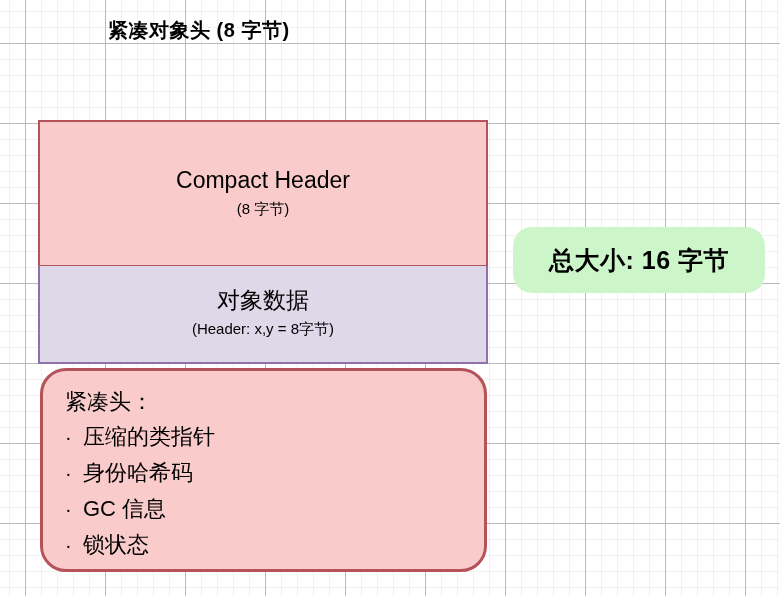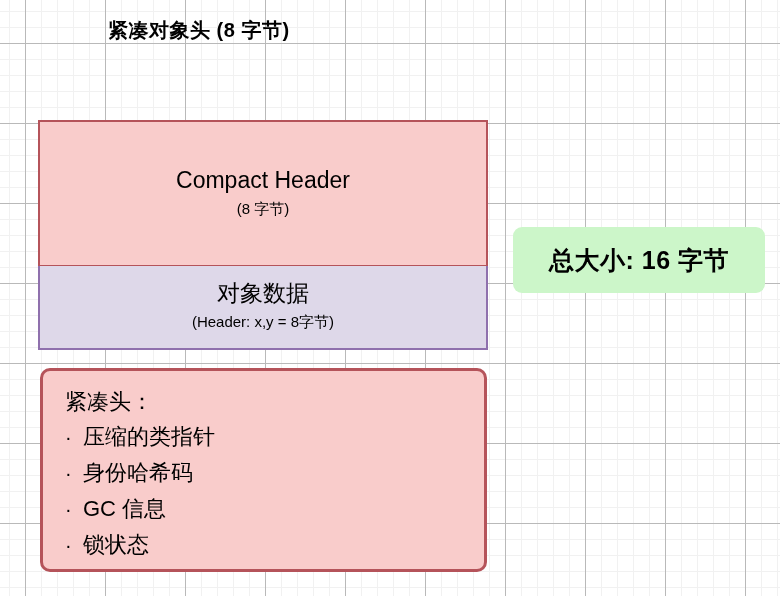--- a/index.html
+++ b/index.html
@@ -69,56 +69,56 @@
     font-size: 15px;
     line-height: 28px;
     white-space: nowrap;
   }
   .block-header {
     height: 147px;
     background: #f9cccb;
     border: 2px solid #b5535a;
   }
   .block-data {
-    height: 84px;
+    height: 98px;
     background: #ded8e9;
     border: 2px solid #8f70ad;
     border-top: none;
     margin-top: -1px;
     align-items: center;
   }
 
   
   .total-badge {
     position: absolute;
     left: 513px;
     top: 227px;
     width: 252px;
     height: 66px;
-    border-radius: 9px;
+    border-radius: 19px;
     background: #ccf6c9;
     display: flex;
     align-items: center;
     justify-content: center;
     font-size: 25px;
     font-weight: bold;
     white-space: nowrap;
     letter-spacing: 0.5px;
   }
 
   
   .details-box {
     position: absolute;
     left: 40px;
     top: 368px;
     width: 447px;
     height: 204px;
     box-sizing: border-box;
     border: 3px solid #b5535a;
-    border-radius: 10px;
+    border-radius: 26px;
     background: #f9cccb;
     padding: 14px 0 0 22px;
   }
   .details-title {
     font-size: 22px;
     line-height: 34px;
     white-space: nowrap;
   }
   .details-list {
     list-style: none;

